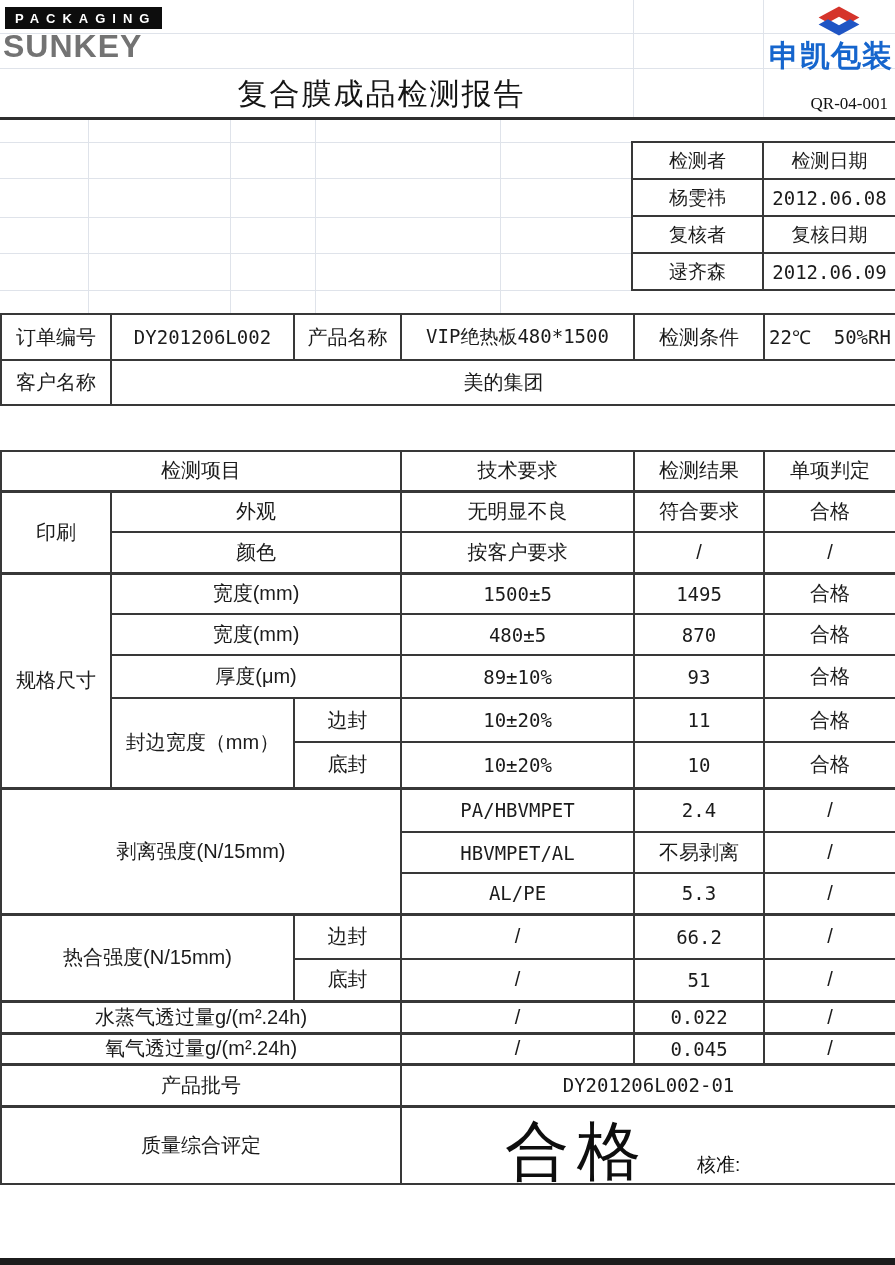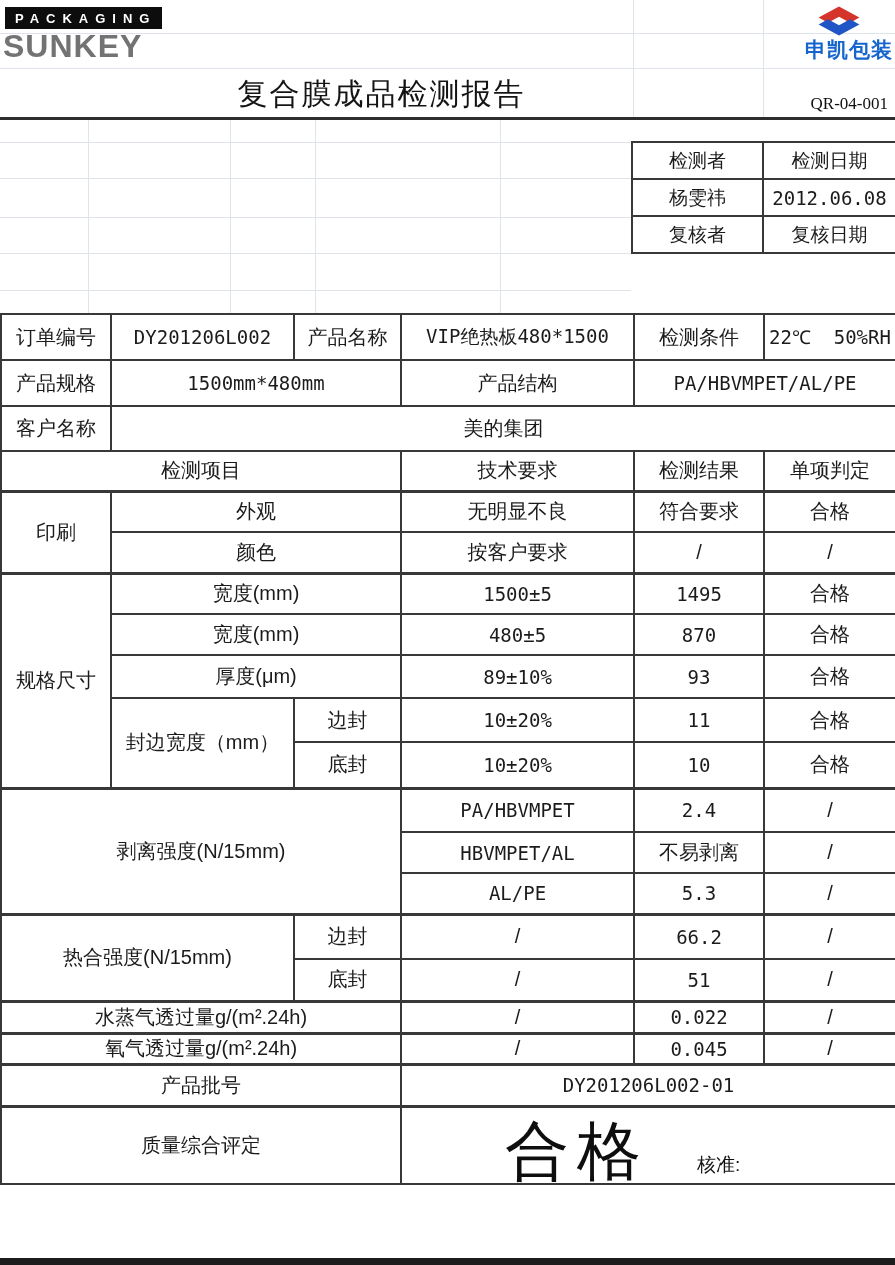--- a/index.html
+++ b/index.html
@@ -9,21 +9,21 @@
   
   .gl{position:absolute;height:1px;background:#dfe3ea;}
   .glv{position:absolute;width:1px;background:#dfe3ea;}
 
   
   .brand-packaging{position:absolute;left:5px;top:7px;background:#0d0d0d;color:#fff;
         font-weight:bold;font-size:13px;letter-spacing:7px;padding:4px 6px 3px 10px;border-radius:0;}
   .brand-sunkey{position:absolute;left:3px;top:28px;font-size:32px;font-weight:700;
         color:#737373;letter-spacing:1px;}
   .logo-mark{position:absolute;right:28px;top:4px;}
-  .logo-text{position:absolute;right:2px;top:36px;font-size:21px;font-weight:700;
+  .logo-text{position:absolute;right:2px;top:36px;font-size:30px;font-weight:700;
         color:#1565cd;letter-spacing:1px;}
   .doc-title{position:absolute;left:0;top:74px;width:763px;text-align:center;
         font-size:30px;letter-spacing:2px;color:#141414;}
   .doc-number{position:absolute;right:7px;top:94px;font-size:17px;
         font-family:"Liberation Serif",serif;color:#111;}
   .title-line{position:absolute;left:0;top:117px;width:895px;height:3px;background:#2e2e2e;}
 
   
   table{border-collapse:collapse;table-layout:fixed;}
   td{border:2px solid #383838;text-align:center;vertical-align:middle;
@@ -88,20 +88,24 @@
       <td>检测者</td>
       <td>检测日期</td>
     </tr>
     <tr style="height:37px">
       <td>杨雯祎</td>
       <td class="mono">2012.06.08</td>
     </tr>
     <tr style="height:37px">
       <td>复核者</td>
       <td>复核日期</td>
+    </tr>
+    <tr style="height:37px">
+      <td>逯齐森</td>
+      <td class="mono">2012.06.09</td>
     </tr>
   </tbody>
     </table>
 
   <table class="info">
     <colgroup>
       <col style="width:110px">
         <col style="width:183px">
         <col style="width:107px">
       <col style="width:233px">
@@ -110,26 +114,20 @@
     </colgroup>
     <tbody>
         <tr style="height:46px">
       <td>订单编号</td>
       <td class="mono">DY201206L002</td>
       <td>产品名称</td>
       <td class="mono">VIP绝热板480*1500</td>
       <td>检测条件</td>
       <td class="mono pre">22℃  50%RH</td>
     </tr>
-    <tr style="height:46px">
-      <td>产品规格</td>
-      <td colspan="2" class="mono">1500mm*480mm</td>
-      <td>产品结构</td>
-      <td colspan="2" class="mono">PA/HBVMPET/AL/PE</td>
-    </tr>
     <tr style="height:45px">
       <td>客户名称</td>
       <td colspan="5">美的集团</td>
     </tr>
   </tbody>
     </table>
 
   <table class="test">
     <colgroup>
       <col style="width:110px">

